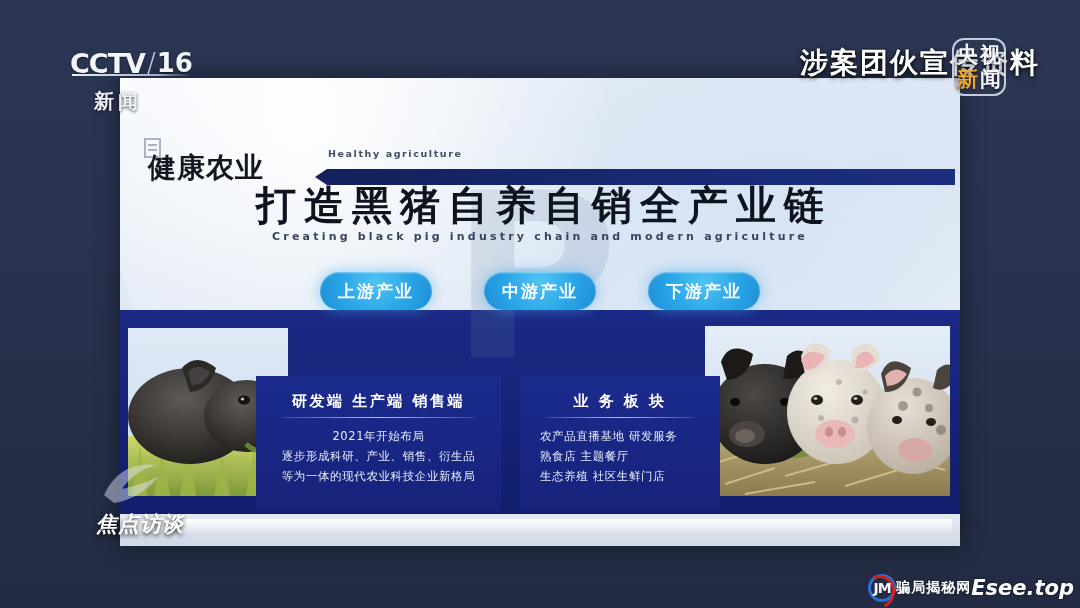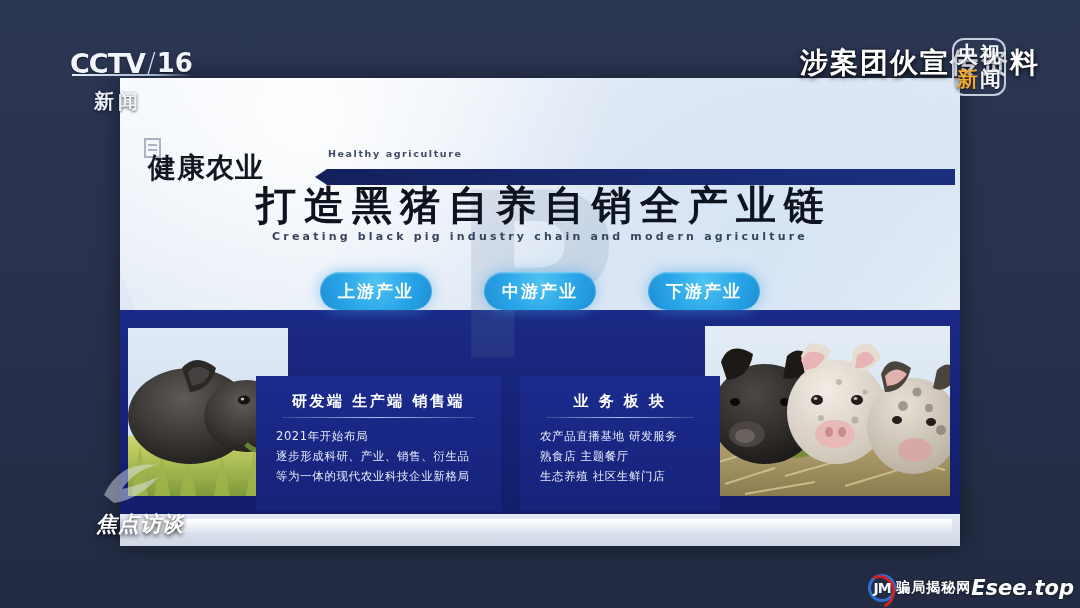--- a/index.html
+++ b/index.html
@@ -259,21 +259,21 @@
     font-size: 15px; font-weight: 700; color: #ffffff;
     letter-spacing: 2.5px; text-align: center;
     margin-bottom: 6px;
   }
   .card-rule {
     height: 1px;
     background: linear-gradient(90deg, rgba(255,255,255,.15), rgba(200,220,255,.85), rgba(255,255,255,.15));
     margin: 0 6px 9px 6px;
   }
   .card-body { font-size: 11.5px; line-height: 1.72; color: #e7ecfb; letter-spacing: .6px; }
-  #card-left  .card-body { text-align: left; }
+  #card-left  .card-body { text-align: center; }
   #card-right .card-body { text-align: left; }
   .card-body div { white-space: nowrap; }
 </style>
 </head>
 <body>
 
 <div id="stage">
 
   <div id="slide">
 

